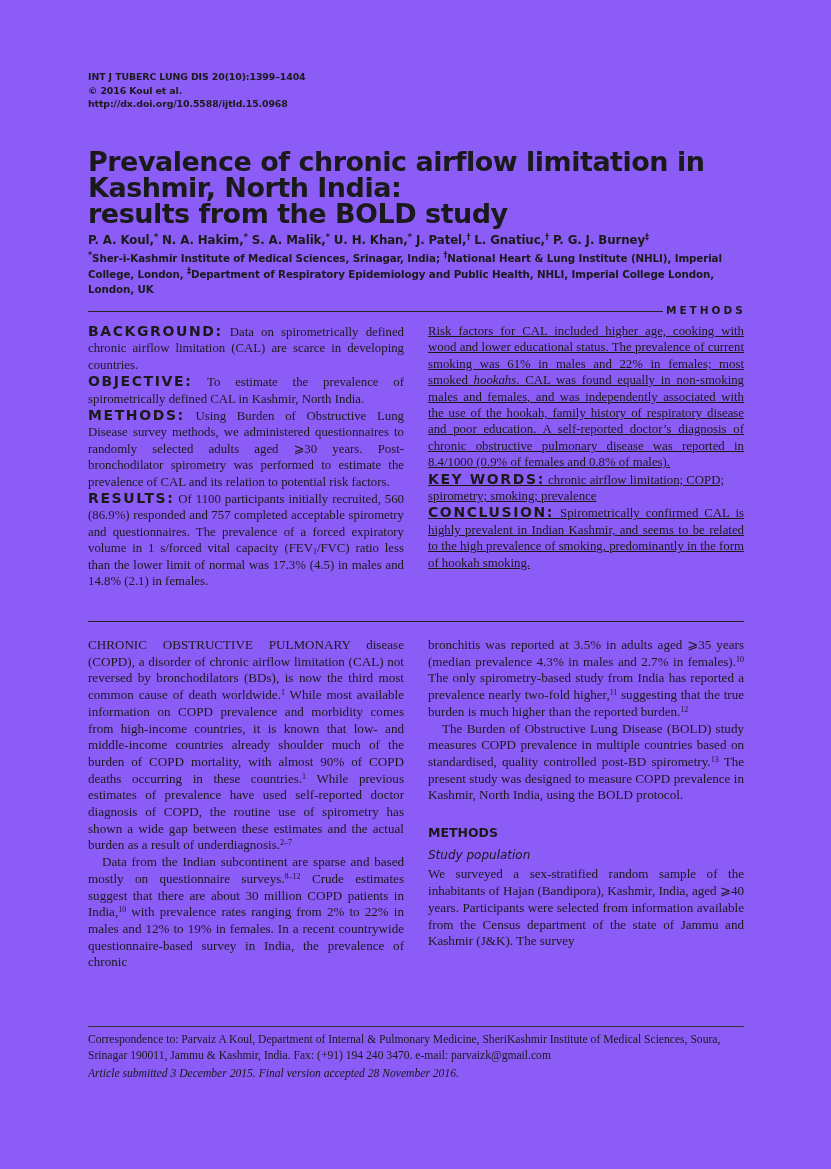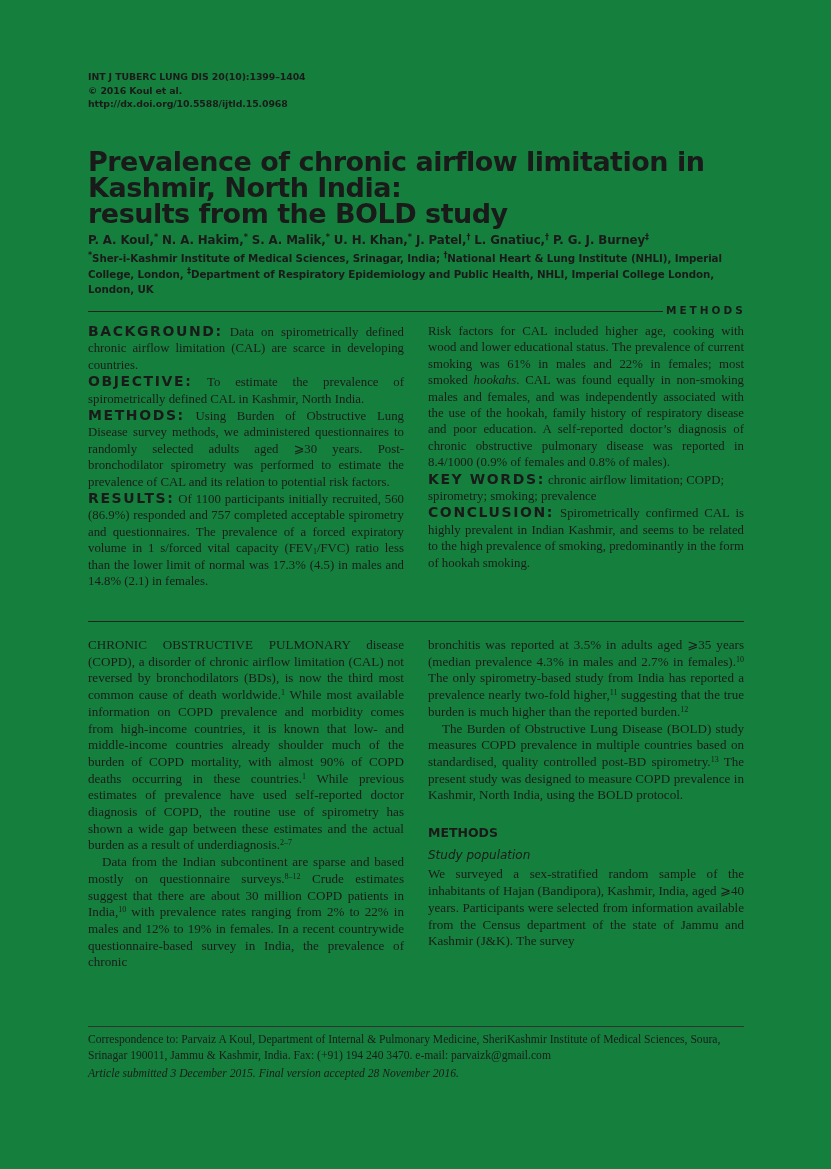--- a/index.html
+++ b/index.html
@@ -1,34 +1,34 @@
 <!DOCTYPE html>
 <html><head>
 <meta charset="utf-8">
 <style>
   html, body { margin: 0; padding: 0; background: #ffffff; }
   body { width: 831px; height: 1169px; position: relative; overflow: hidden; color: #1a1a1a; }
-  .page { position: absolute; left: 0; top: 0; width: 831px; height: 1169px; background: #15803d; }
+  .page { position: absolute; left: 0; top: 0; width: 831px; height: 1169px; background: #8b5cf6; }
   .sans { font-family: "DejaVu Sans", "Liberation Sans", sans-serif; }
   .serif { font-family: "Liberation Serif", "DejaVu Serif", serif; }
 
   .citation { position: absolute; left: 88px; top: 70px; font-size: 9.4px; font-weight: bold; line-height: 13.5px; letter-spacing: -0.1px; }
   .citation div { white-space: nowrap; }
 
   .title { position: absolute; left: 88px; top: 149px; width: 680px; font-size: 27px; font-weight: bold; line-height: 26px; letter-spacing: -0.5px; margin: 0; }
 
   .authors { position: absolute; left: 88px; top: 233px; font-size: 11.8px; font-weight: bold; white-space: nowrap; letter-spacing: -0.1px; }
   .affil { position: absolute; left: 88px; top: 251px; width: 660px; font-size: 10.3px; font-weight: bold; line-height: 15.5px; letter-spacing: -0.1px; }
 
   .summary-rule { position: absolute; left: 88px; top: 311px; width: 575px; border-top: 1.2px solid #222; }
   .summary-label { position: absolute; left: 666px; top: 304px; font-size: 10.5px; font-weight: bold; letter-spacing: 3px; }
 
   .abs-col { position: absolute; top: 323px; width: 316px; font-size: 12.8px; line-height: 16.4px; text-align: justify; }
   .abs-left { left: 88px; }
-  .abs-right { left: 428px; }
+  .abs-right { left: 428px; text-decoration: underline; }
   .abs-col p { margin: 0; }
   .lbl { font-family: "DejaVu Sans", "Liberation Sans", sans-serif; font-size: 14px; font-weight: bold; letter-spacing: 1.6px; }
 
   .abs-bottom-rule { position: absolute; left: 88px; top: 621px; width: 656px; border-top: 1.6px solid #222; }
 
   .body-col { position: absolute; top: 637px; width: 316px; font-size: 13.1px; line-height: 16.7px; text-align: justify; }
   .body-left { left: 88px; }
   .body-right { left: 428px; }
   .body-col p { margin: 0; }
   .indent { text-indent: 14px; }

